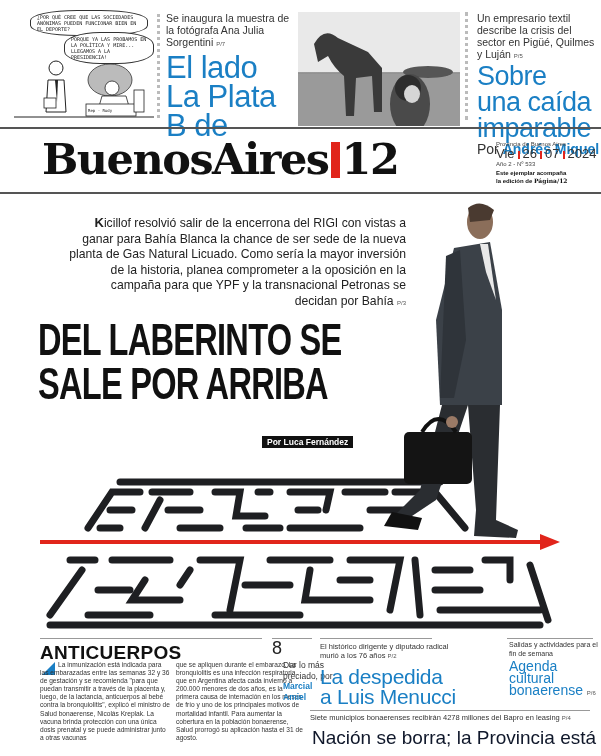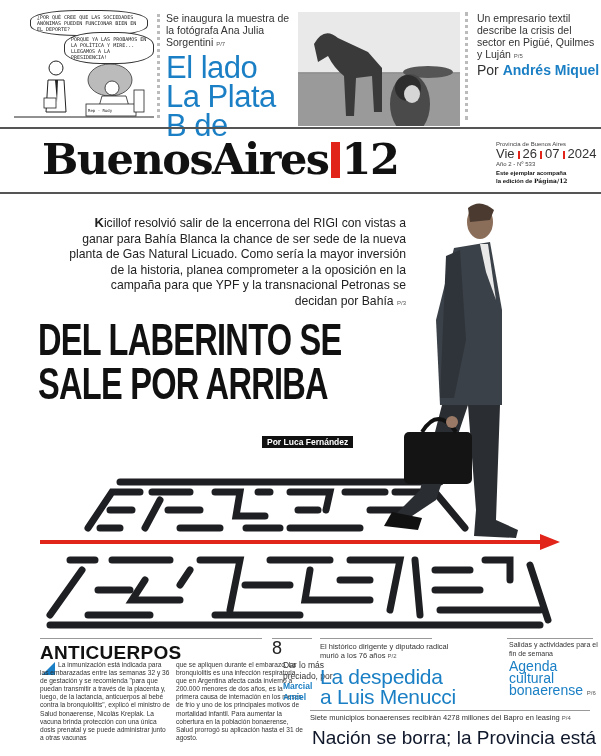--- a/index.html
+++ b/index.html
@@ -93,20 +93,25 @@
     <circle cx="110" cy="76" r="13" fill="#2d2d2d"></circle>
     <ellipse cx="114" cy="82" rx="8" ry="9" fill="#d6d6d6"></ellipse>
   </svg>
 </div>
 <div class="dotted" style="left:465px;top:12px;height:108px;"></div>
 
 <div class="abs" style="left:477px;top:12px;width:124px;">
   <div class="kicker">
     <span>Un empresario textil describe la crisis del sector en Pigüé, Quilmes y Luján</span>
     <span class="pg">P/5</span>
+  </div>
+  <div class="bigblue" style="font-size:27px;line-height:26px;margin-top:1px;">
+    <div>Sobre</div>
+    <div>una caída</div>
+    <div>imparable</div>
   </div>
   <div style="font-size:14px;color:#333;">
     <span>Por</span>
     <b class="blue">Andrés Miquel</b>
   </div>
 </div>
 
 <div class="rule" style="left:0;top:127px;width:601px;"></div>
 
 <div class="abs mast">

